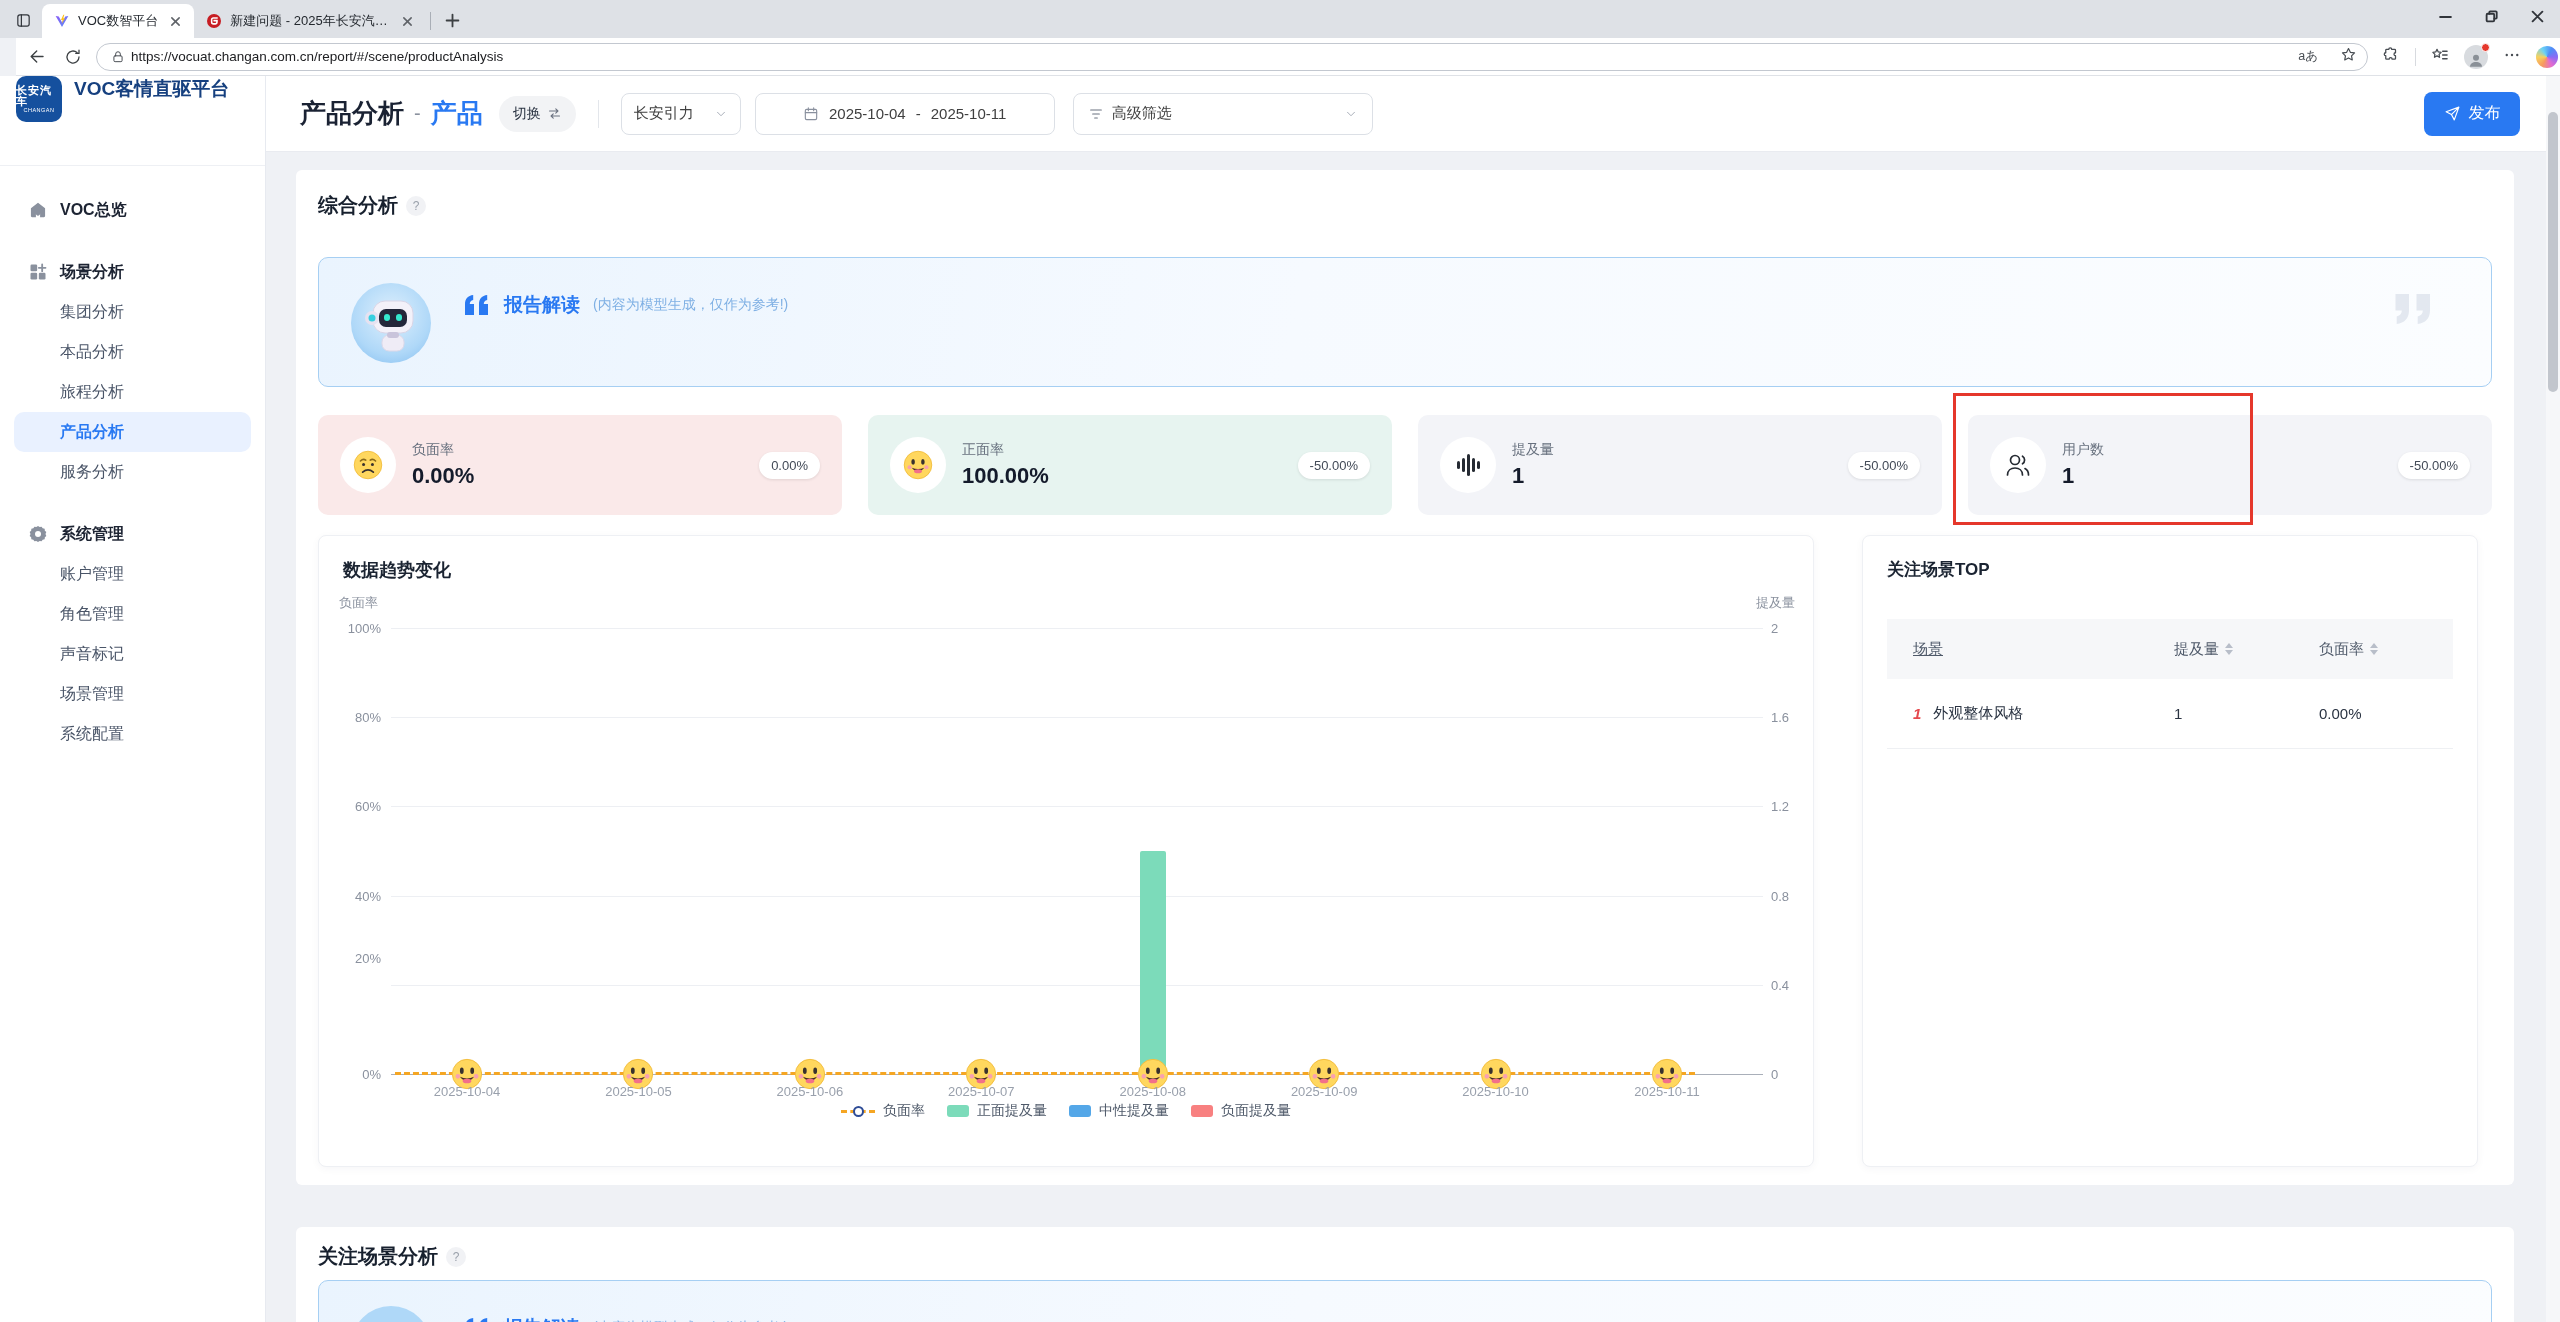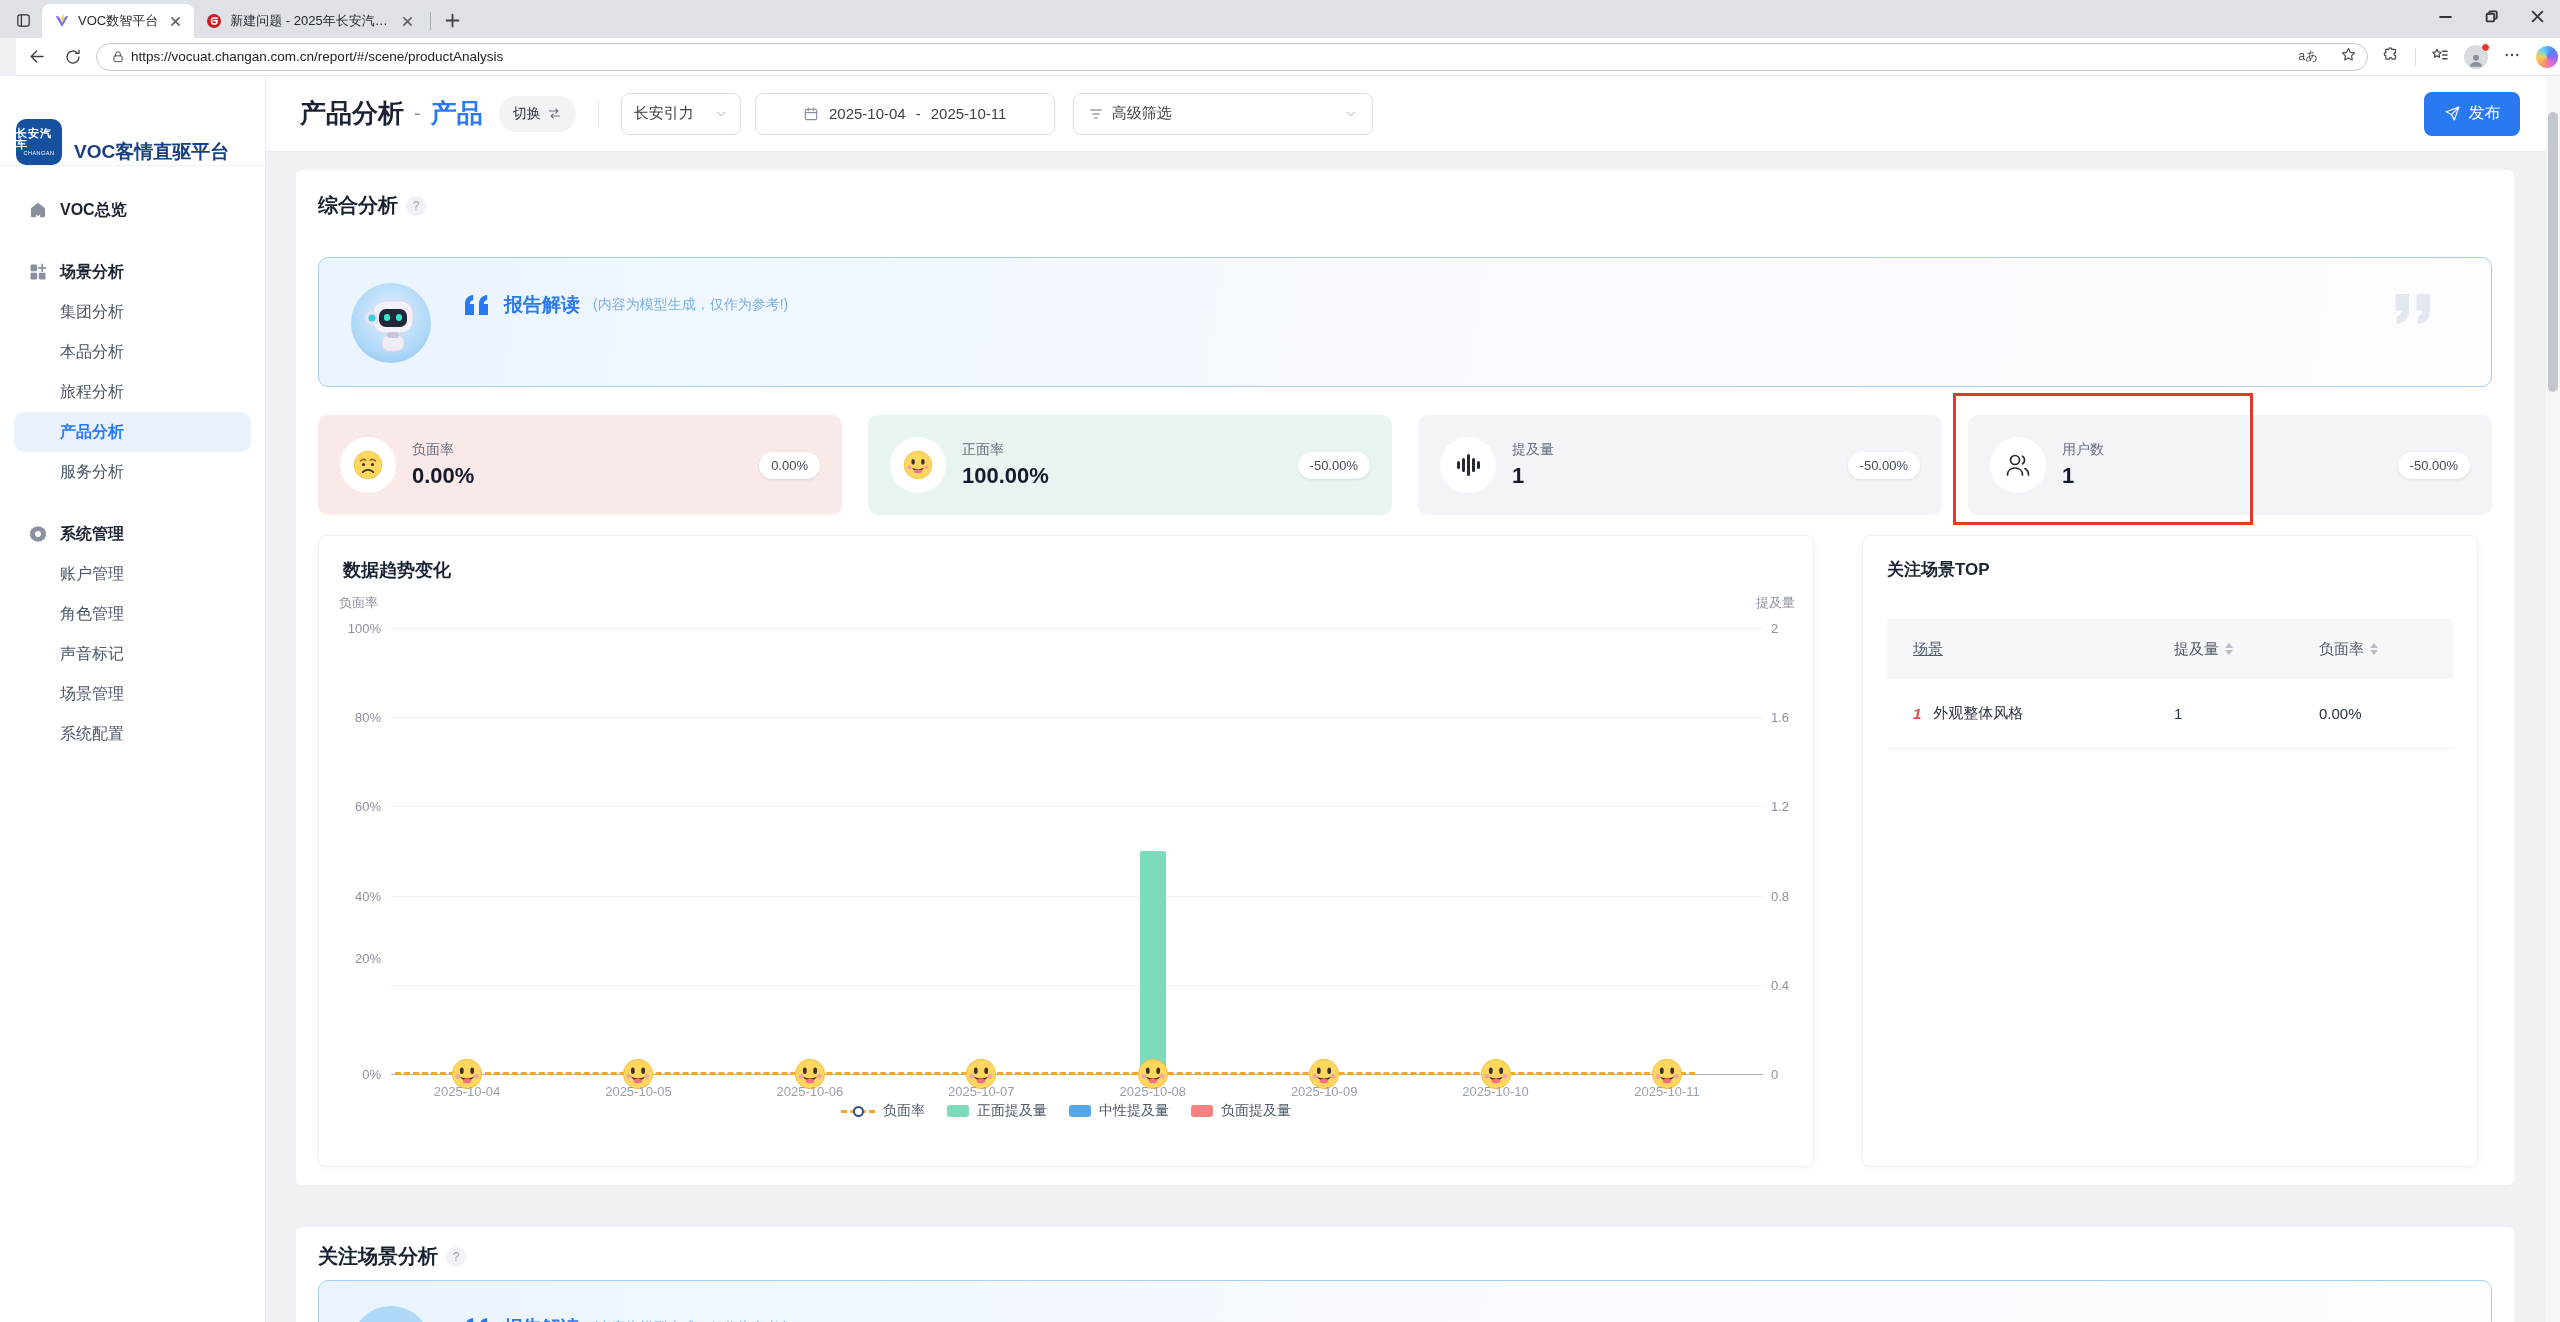--- a/index.html
+++ b/index.html
@@ -28,21 +28,21 @@
   .tb-right{display:flex;align-items:center;gap:15px;margin-left:14px;color:#474C52;}
   .tb-divider{width:1px;height:18px;background:#D7DADF;}
   .avatar-wrap{position:relative;width:24px;height:24px;}
   .avatar-c{width:24px;height:24px;border-radius:50%;background:#D8DBDF;overflow:hidden;display:flex;align-items:flex-end;justify-content:center;}
   .avatar-dot{position:absolute;right:-2px;top:-2px;width:9px;height:9px;border-radius:50%;background:#E5372B;border:1.5px solid #fff;}
   .copilot{width:22px;height:22px;border-radius:50%;background:conic-gradient(from 30deg,#4F8DF7,#8A6BF5,#E36BD0,#F79A5E,#F7D25E,#6BD3F5,#4F8DF7);}
 
   
   .app{position:absolute;left:0;top:76px;width:2560px;height:1246px;display:flex;background:#EFF1F5;}
   .sidebar{width:266px;background:#fff;border-right:1px solid #E7EAF0;flex:0 0 auto;}
-  .brand{height:90px;display:flex;align-items:flex-end;gap:12px;padding:0 16px;border-bottom:1px solid #EEF0F4;}
+  .brand{height:90px;display:flex;align-items:flex-start;gap:12px;padding:0 16px;border-bottom:1px solid #EEF0F4;}
   .brand-logo{width:46px;height:46px;border-radius:10px;background:#15509E;color:#fff;display:flex;flex-direction:column;align-items:center;justify-content:center;line-height:1.05;flex:0 0 auto;}
   .brand-logo .l1{font-size:11px;font-weight:bold;letter-spacing:1px;}
   .brand-logo .l2{font-size:5.5px;letter-spacing:.5px;}
   .brand-title{font-size:19px;font-weight:800;color:#16407F;white-space:nowrap;}
   .menu{padding:24px 14px 0 14px;}
   .mi{display:flex;align-items:center;height:40px;border-radius:10px;cursor:pointer;}
   .mi .mi-icon{width:20px;height:20px;margin:0 12px 0 14px;color:#8A919E;display:flex;align-items:center;justify-content:center;}
   .mi.lvl1 .mi-label{font-size:16px;font-weight:700;color:#1D2433;}
   .mi.lvl2{padding-left:46px;}
   .mi.lvl2 .mi-label{font-size:16px;color:#4A5568;}

